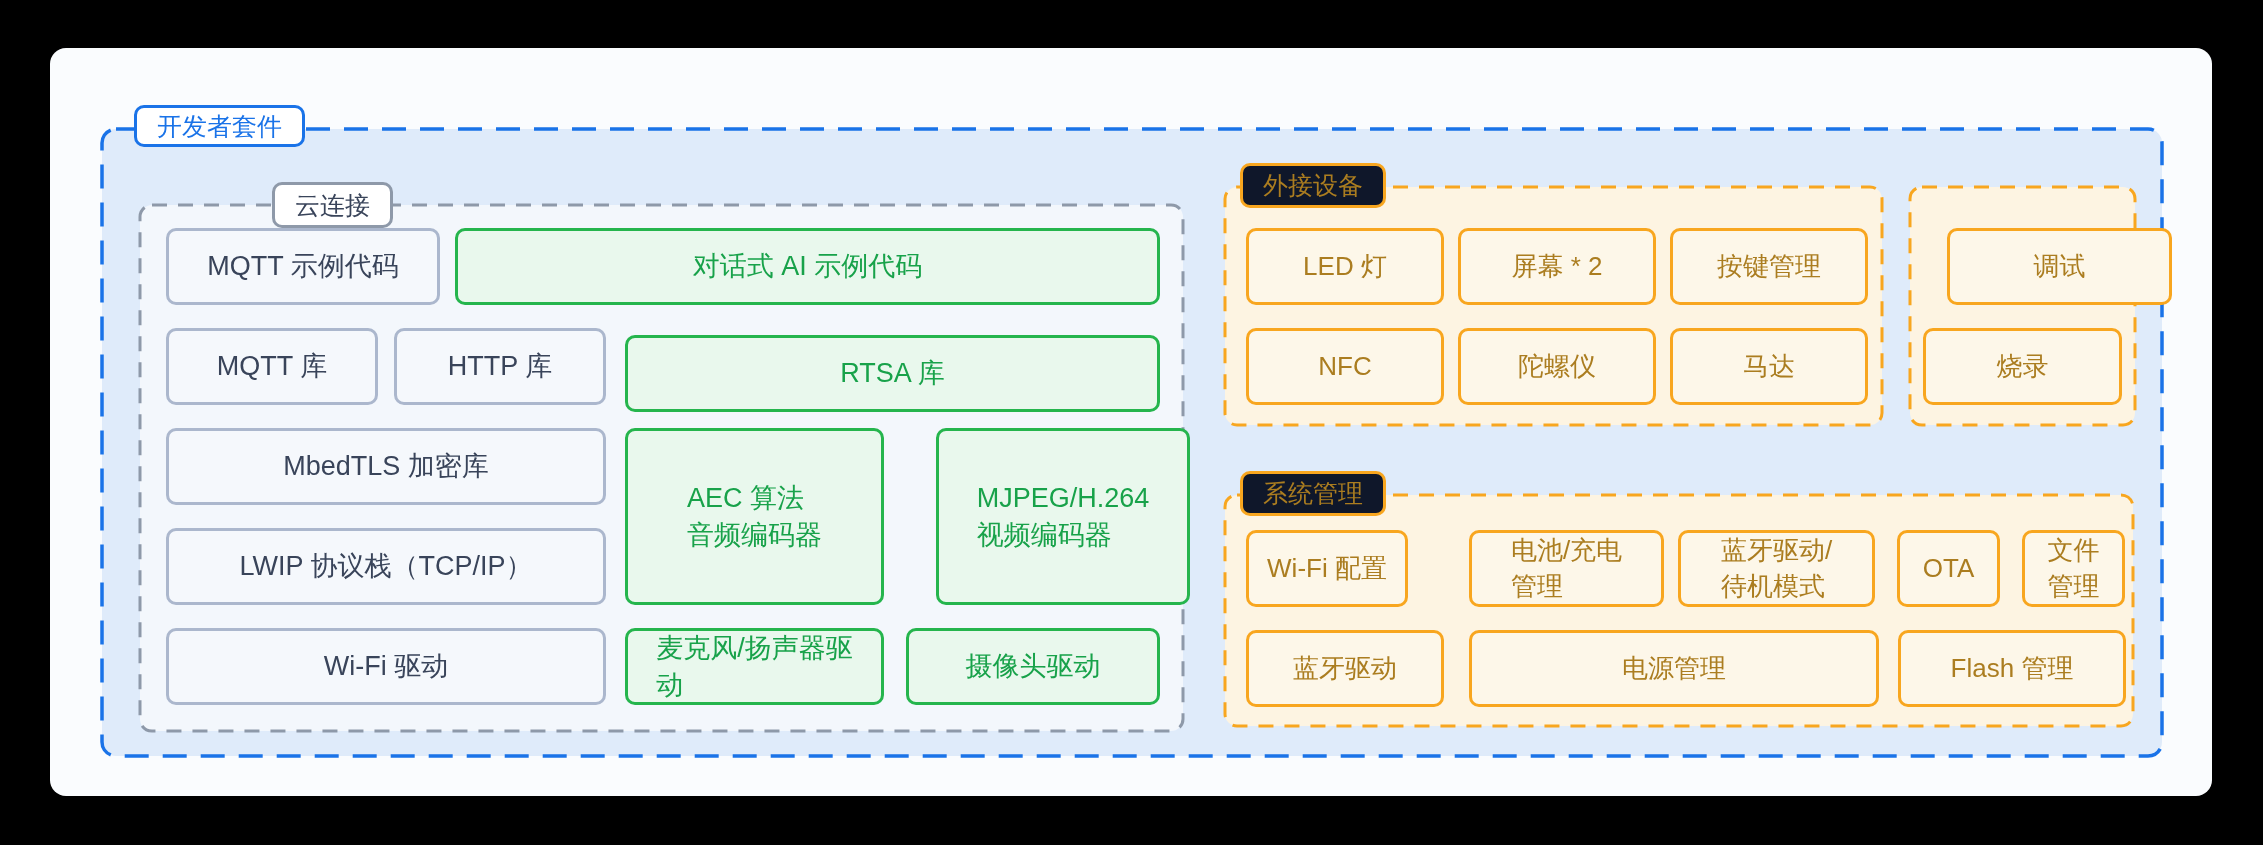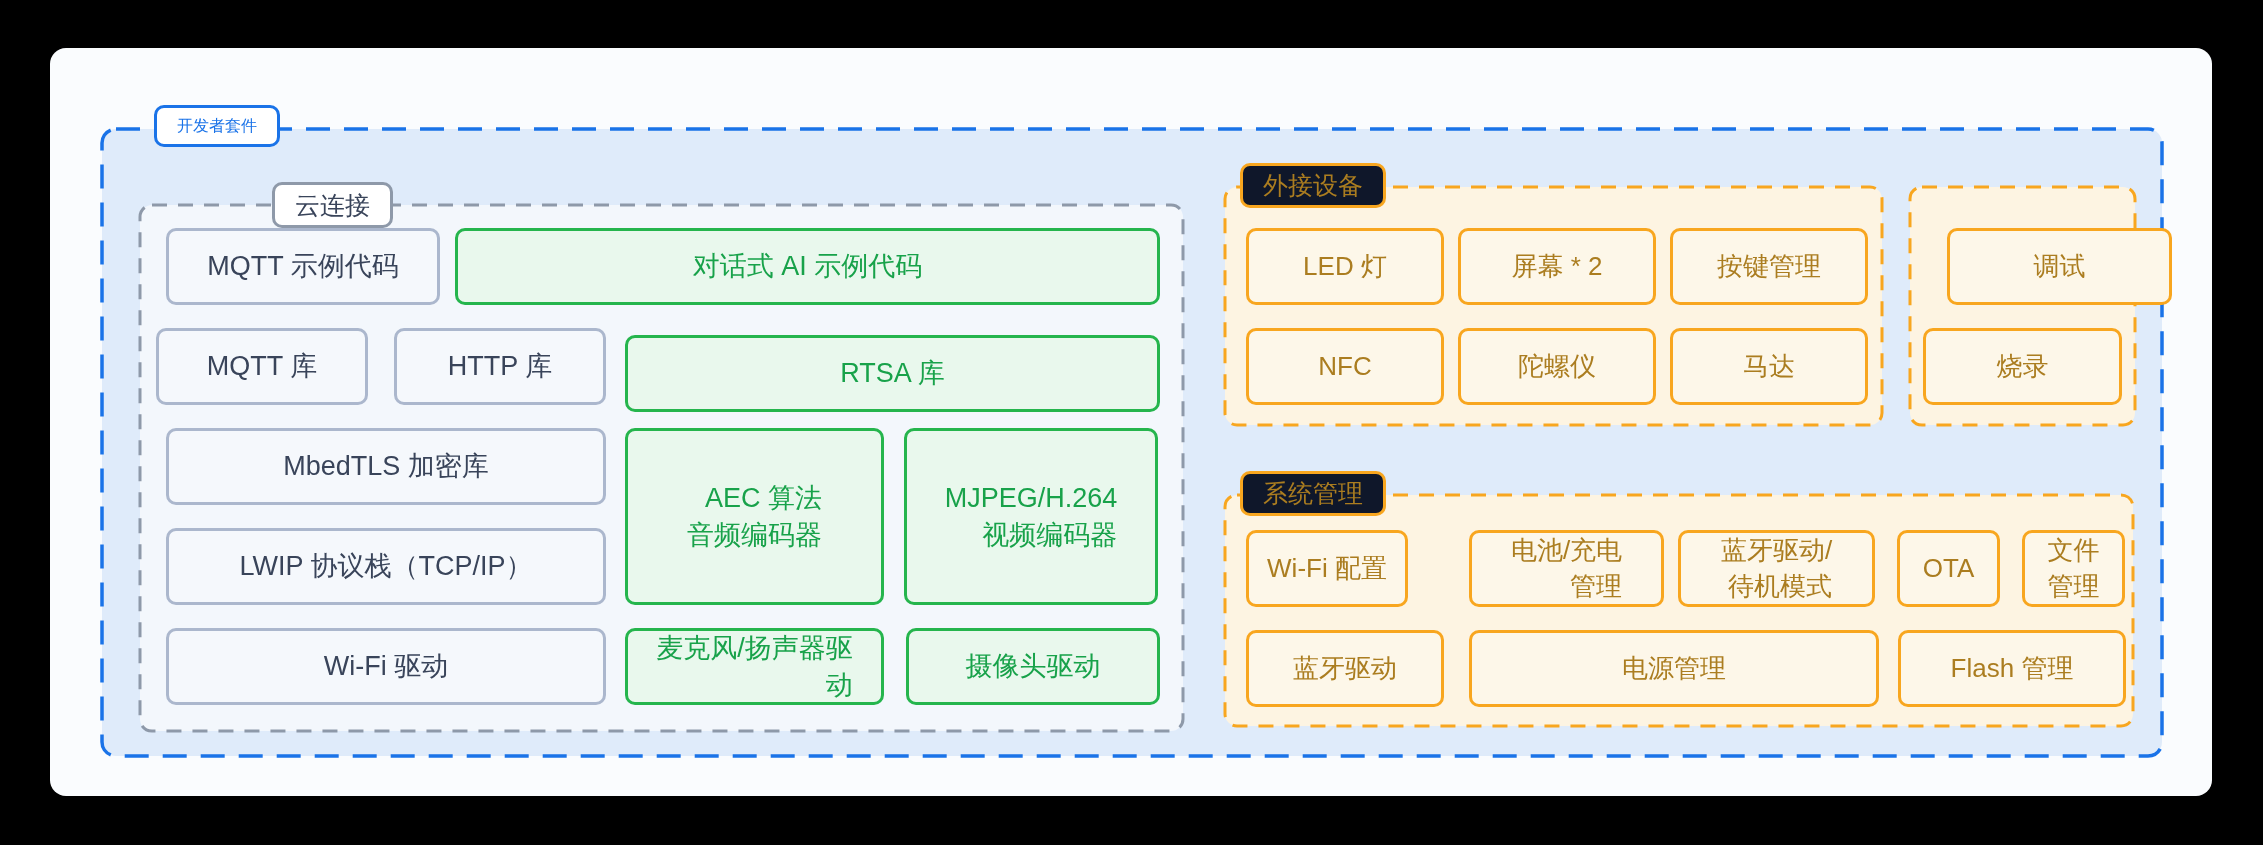--- a/index.html
+++ b/index.html
@@ -8,30 +8,30 @@
     font-family:"Liberation Sans","DejaVu Sans",sans-serif;
   }
   .stage{position:absolute;left:0;top:0;width:2263px;height:845px;}
   .card{
     position:absolute;left:50px;top:48px;width:2162px;height:748px;
     background:#fafcfe;border-radius:16px;
   }
   .panel{position:absolute;overflow:visible;}
   .box{
     position:absolute;box-sizing:border-box;display:flex;align-items:center;justify-content:center;
-    text-align:right;border-radius:10px;white-space:pre-line;line-height:1.35;
+    text-align:left;border-radius:10px;white-space:pre-line;line-height:1.35;
   }
   .box.gray{background:#f5f8fc;border:3px solid #abb7cd;color:#39445a;font-size:27px;}
   .box.green{background:#e9f8ed;border:3px solid #25b54d;color:#18a24a;font-size:27px;}
   .box.orange{background:#fdf7e9;border:3px solid #f8a61f;color:#ab7d20;font-size:26px;}
   .tag{
     position:absolute;box-sizing:border-box;display:flex;align-items:center;justify-content:center;
     border-radius:10px;padding:0 20px;background:#ffffff;white-space:nowrap;
   }
-  .tag.blue{border:3px solid #1a73e8;color:#1a73e8;font-size:16px;height:42px;margin-left:20px;}
+  .tag.blue{border:3px solid #1a73e8;color:#1a73e8;font-size:25px;height:42px;}
   .tag.gray{border:3px solid #8e99a9;color:#39445a;font-size:25px;height:46px;}
   .tag.orange{border:3px solid #f8a61f;color:#ab7d20;background:#0f172a;font-size:25px;height:45px;}
 </style>
 </head>
 <body>
 
 <div class="stage">
 
   <div class="card"></div>
 
@@ -51,29 +51,29 @@
     <rect x="2" y="2" width="225" height="238" rx="12" fill="#fdf4e2" stroke="#f8a61f" stroke-width="3" stroke-dasharray="15 11"></rect>
   </svg>
 
   <svg class="panel" style="left:1223px;top:493px;" width="912" height="235">
     <rect x="2" y="2" width="908" height="231" rx="12" fill="#fdf4e2" stroke="#f8a61f" stroke-width="3" stroke-dasharray="15 11"></rect>
   </svg>
 
   <div class="box gray" style="left:166px;top:228px;width:274px;height:77px;">MQTT 示例代码</div>
   <div class="box green" style="left:455px;top:228px;width:705px;height:77px;">对话式 AI 示例代码</div>
 
-  <div class="box gray" style="left:156px;top:328px;width:212px;height:77px;">MQTT 库</div>
+  <div class="box gray" style="left:166px;top:328px;width:212px;height:77px;">MQTT 库</div>
   <div class="box gray" style="left:394px;top:328px;width:212px;height:77px;">HTTP 库</div>
   <div class="box green" style="left:625px;top:328px;width:535px;height:77px;margin-top:7px;">RTSA 库</div>
 
   <div class="box gray" style="left:166px;top:428px;width:440px;height:77px;">MbedTLS 加密库</div>
   <div class="box gray" style="left:166px;top:528px;width:440px;height:77px;">LWIP 协议栈（TCP/IP）</div>
   <div class="box green" style="left:625px;top:428px;width:259px;height:177px;">AEC 算法
 音频编码器</div>
-  <div class="box green" style="left:904px;top:428px;width:254px;height:177px;">MJPEG/H.264
+  <div class="box green" style="left:936px;top:428px;width:254px;height:177px;">MJPEG/H.264
 视频编码器</div>
 
   <div class="box gray" style="left:166px;top:628px;width:440px;height:77px;">Wi-Fi 驱动</div>
   <div class="box green" style="left:625px;top:628px;width:259px;height:77px;">麦克风/扬声器驱
 动</div>
   <div class="box green" style="left:906px;top:628px;width:254px;height:77px;">摄像头驱动</div>
 
   <div class="box orange" style="left:1246px;top:228px;width:198px;height:77px;">LED 灯</div>
   <div class="box orange" style="left:1458px;top:228px;width:198px;height:77px;">屏幕 * 2</div>
   <div class="box orange" style="left:1670px;top:228px;width:198px;height:77px;">按键管理</div>

